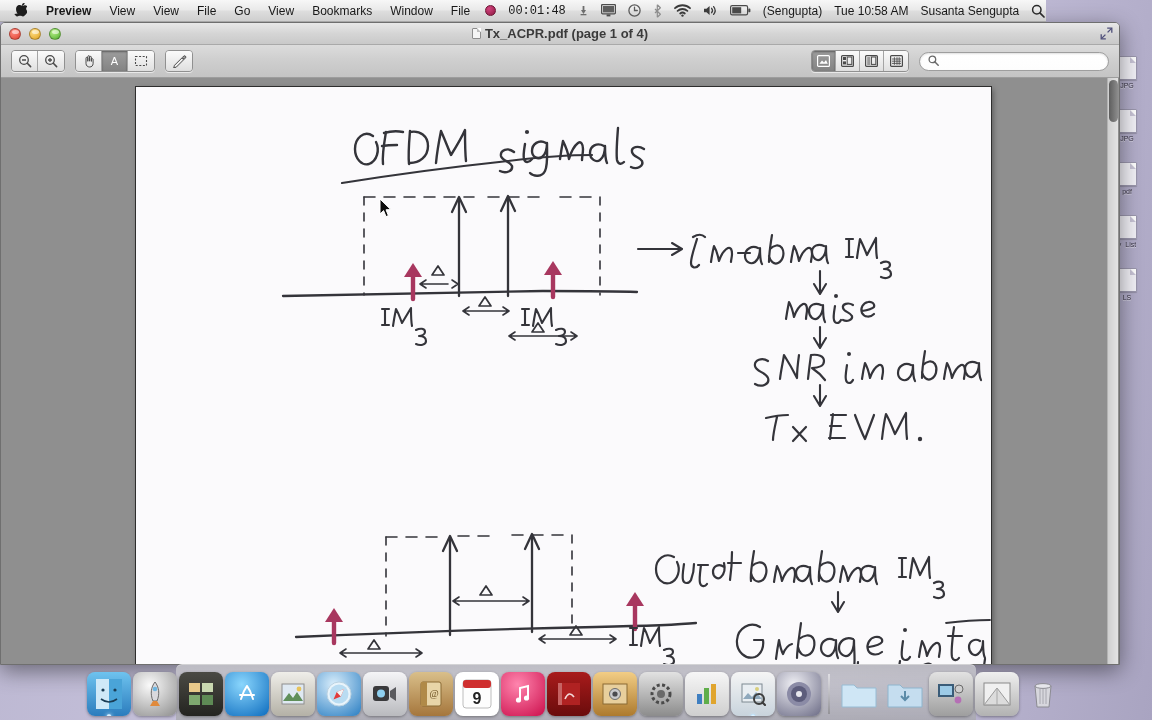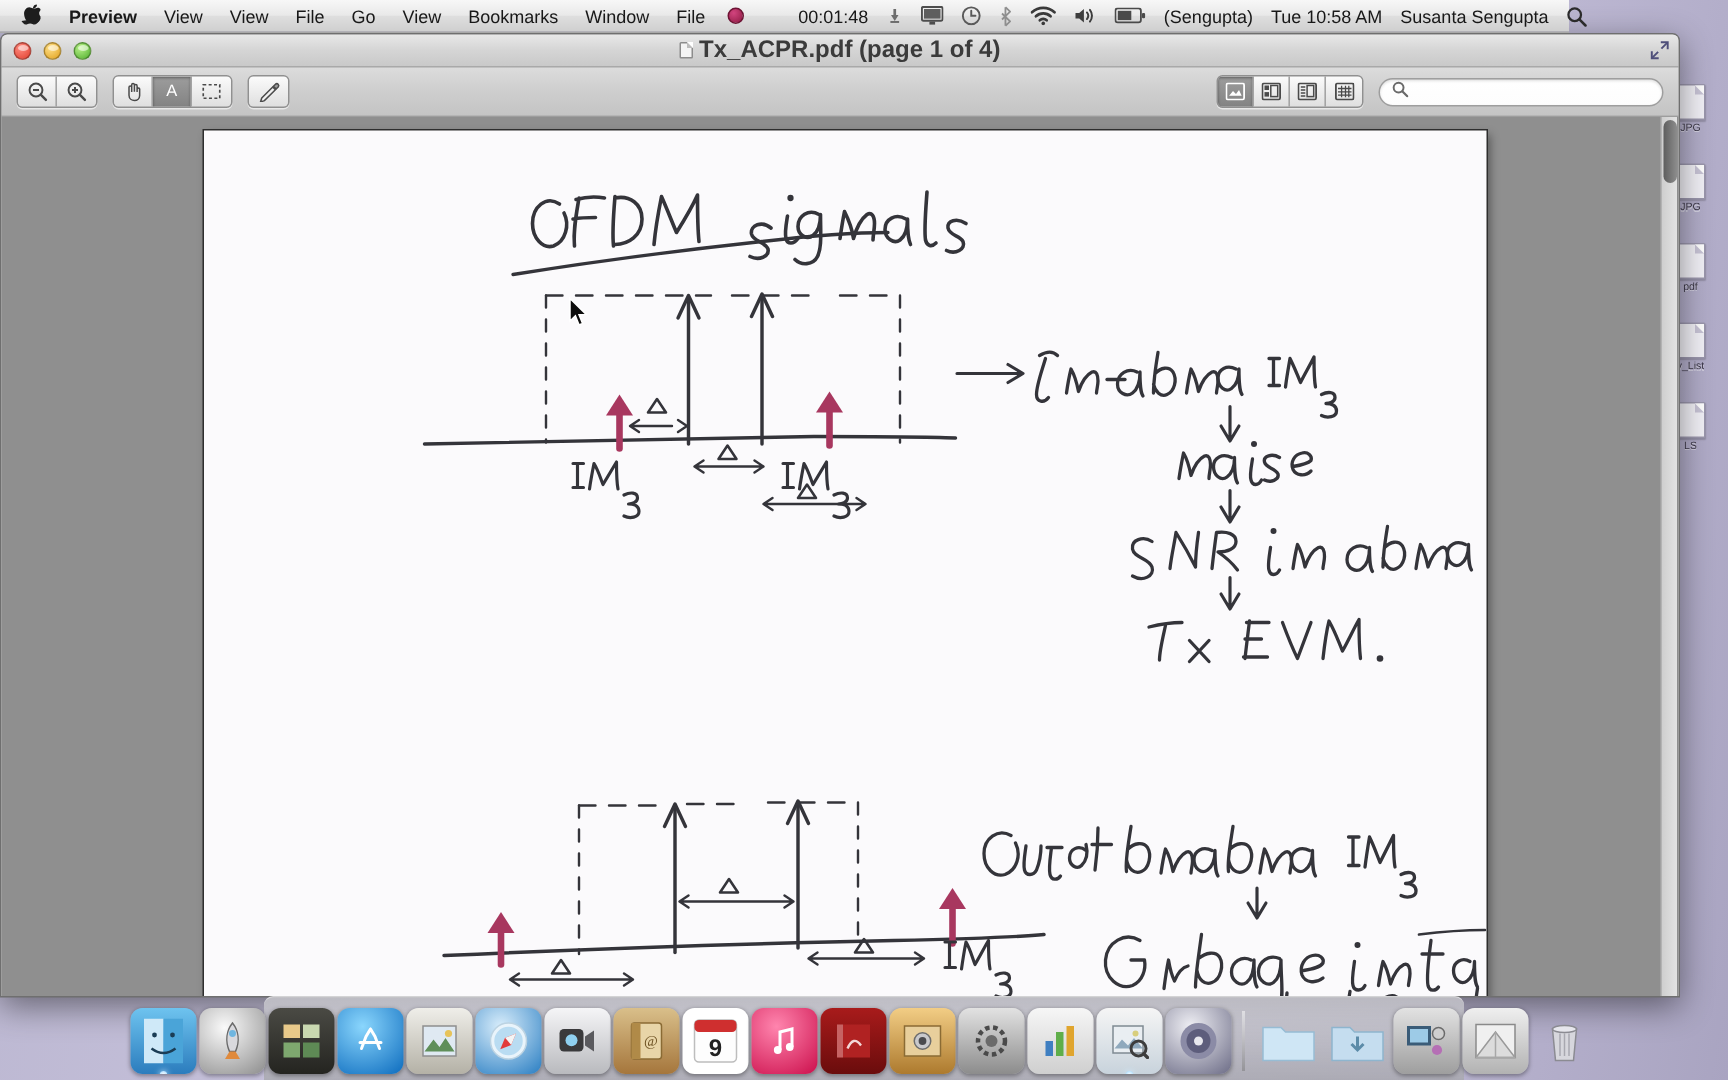--- a/index.html
+++ b/index.html
@@ -49,21 +49,21 @@
   .mb-item{ padding:0 9px; height:100%; display:flex; align-items:center; white-space:nowrap; }
   .mb-item.apple{ padding:0 10px 0 6px; font-size:14px; }
   .mb-item.bold{ font-weight:bold; }
   .mb-right{ margin-left:auto; display:flex; align-items:center; height:100%; padding-right:6px; gap:0; }
   .mb-right .mb-item{ padding:0 6px; }
   .rec-dot{
     width:11px;height:11px;border-radius:50%;
     background:radial-gradient(circle at 35% 30%,#d2447e,#8e1a43);
     border:1px solid #6d1434;
   }
-  .mono-t{ font-family:Liberation Sans, sans-serif; font-size:12px;margin-left:24px; }
+  .mono-t{ font-family:Liberation Mono, monospace; font-size:12px; }
 
   
   #win{
     position:absolute; left:0; top:22px; width:1120px; height:643px;
     background:#d6d6d6;
     border:1px solid #6f6f6f;
     border-radius:5px 5px 0 0;
     box-shadow:0 6px 22px rgba(0,0,0,.45);
     overflow:hidden; z-index:20;
     display:flex; flex-direction:column;
@@ -75,21 +75,21 @@
     display:flex; align-items:center;
   }
   .traffic{ display:flex; gap:8px; padding-left:8px; align-items:center; }
   .tl{ width:12px;height:12px;border-radius:50%; border:1px solid rgba(0,0,0,.28); position:relative;}
   .tl.r{ background:radial-gradient(circle at 35% 28%,#ff8b80,#e0402f);}
   .tl.y{ background:radial-gradient(circle at 35% 28%,#ffe08a,#e0a01b);}
   .tl.g{ background:radial-gradient(circle at 35% 28%,#b9f18a,#4fae2c);}
   .tl:after{content:"";position:absolute;left:2px;top:1px;width:7px;height:4px;border-radius:50%;background:rgba(255,255,255,.55);}
   #wintitle{
     position:absolute; left:0; right:0; text-align:center;
-    font-size:16px; color:#3b3b3b; font-weight:600;
+    font-size:13px; color:#3b3b3b; font-weight:600;
     display:flex; align-items:center; justify-content:center; gap:4px;
     pointer-events:none;
   }
   .pdf-mini{
     width:9px;height:11px;background:#f4f4f4;border:1px solid #8c8c8c;display:inline-block;
     position:relative; border-radius:1px;
   }
   .pdf-mini:after{content:"";position:absolute;right:-1px;top:-1px;border-width:0 4px 4px 0;border-style:solid;border-color:#bdbdbd #ffffff;}
   #fsbtn{
     position:absolute; right:6px; top:4px; width:14px; height:14px; z-index:4;

